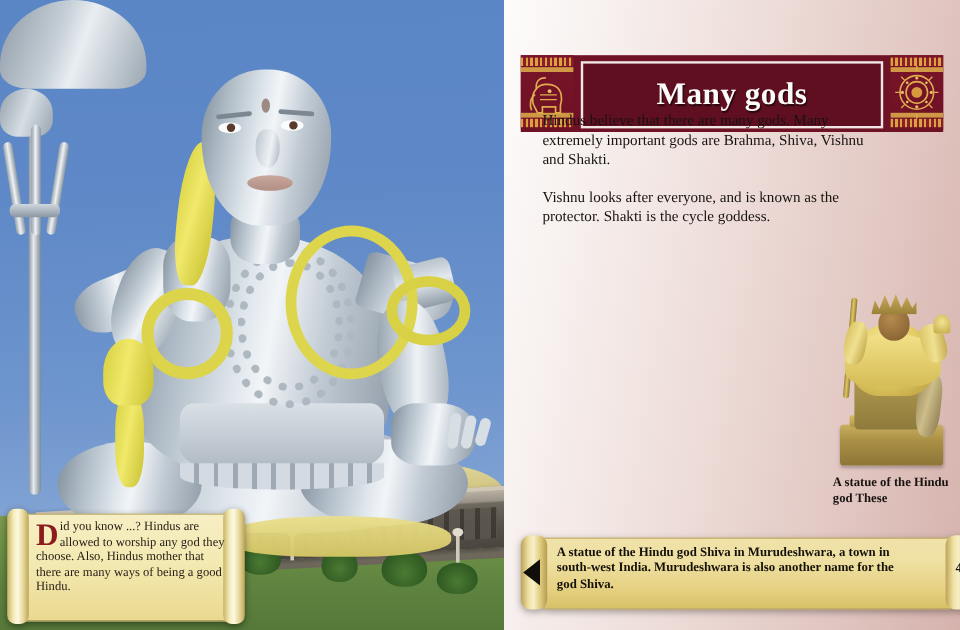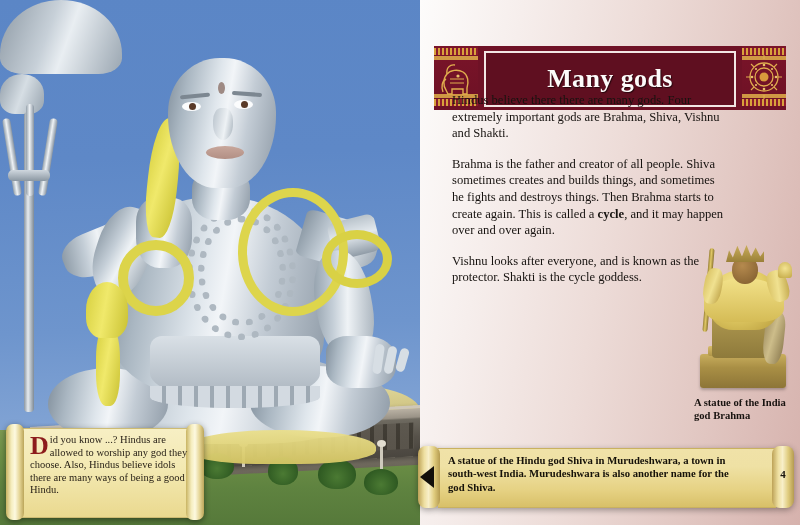--- a/index.html
+++ b/index.html
@@ -273,21 +273,21 @@
   }
   .br-cap{
     position:absolute;left:642px;top:396px;width:150px;
     font-size:10.6px;line-height:13px;font-weight:bold;color:#181310;
     text-align:left;
   }
   .br-cap-inner{position:absolute;left:52px;top:0;width:100px;}
 
   
   .scroll{
-    position:absolute;left:418px;top:446px;width:324px;height:62px;
+    position:absolute;left:434px;top:446px;width:324px;height:62px;
     filter:drop-shadow(0 2px 3px rgba(0,0,0,.35));
   }
   .sc-body{
     position:absolute;left:20px;top:2px;width:338px;height:58px;
     background:linear-gradient(180deg,#f0e2a8 0%,#efe1a4 30%,#e6d284 70%,#d8c068 100%);
     border-top:1px solid #c9b160;border-bottom:1px solid #c9b160;
   }
   .sc-roll{
     position:absolute;top:0;width:22px;height:62px;
     background:linear-gradient(90deg,#bda257 0%,#eedfa0 28%,#f8efc9 48%,#dfcb7d 74%,#b59b50 100%);
@@ -378,21 +378,21 @@
       <div class="lips"></div>
 
       <div class="garland"></div>
     </div>
 
     <div class="dyk">
       <div class="dyk-body"></div>
       <div class="dyk-roll l"></div>
       <div class="dyk-roll r"></div>
       <div class="dyk-text">
-        <span class="dropcap">D</span><span>id you know ...?  Hindus are allowed to worship any god they choose.  Also, Hindus believe idols there are many ways of being a good Hindu.</span>
+        <span class="dropcap">D</span><span>id you know ...?  Hindus are allowed to worship any god they choose.  Also, Hindus mother that there are many ways of being a good Hindu.</span>
       </div>
     </div>
   </div>
 
   <div class="right-page">
 
     <div class="hdr">
       <div class="hdr-motif l">
         <div class="motif-band t"></div>
         <div class="motif-band2 t"></div>
@@ -436,41 +436,40 @@
                 <circle cx="14" cy="39" r="1.1"></circle>
             </g>
           </g>
         </svg>
         <div class="motif-band2 b"></div>
         <div class="motif-band b"></div>
       </div>
     </div>
 
     <div class="copy">
-      <p>Hindus believe there there are many gods.  Four extremely important gods are Brahma, Shiva, Vishnu and Shakti.</p>
-      <p>Brahma is the father and creator of all people.  Shiva sometimes creates and builds things, and sometimes he fights and destroys things.  Then Brahma starts to create again.  This is called a <b>cycle</b>, and it may happen over and over again.</p>
+      <p>Hindus believe that there are many gods.  Many extremely important gods are Brahma, Shiva, Vishnu and Shakti.</p>
       <p class="narrow">Vishnu looks after everyone, and is known as the protector.  Shakti is the cycle goddess.</p>
     </div>
   </div>
 
   <div class="brahma">
     <div class="br-staff"></div>
     <div class="br-base"></div>
     <div class="br-throne"></div>
     <div class="br-leg"></div>
     <div class="br-body"></div>
     <div class="br-shawl"></div>
     <div class="br-arm l"></div>
     <div class="br-arm r"></div>
     <div class="br-ladle"></div>
     <div class="br-head"></div>
     <div class="br-crown"></div>
   </div>
   <div class="br-cap">
-    <div class="br-cap-inner">A statue of the India god Brahma</div>
+    <div class="br-cap-inner">A statue of the Hindu god These</div>
   </div>
 
   <div class="scroll">
     <div class="sc-body"></div>
     <div class="sc-roll l">
       <div class="sc-arrow"></div>
     </div>
     <div class="sc-roll r"></div>
     <div class="sc-text">A statue of the Hindu god Shiva in Murudeshwara, a town in south-west India.  Murudeshwara is also another name for the god Shiva.</div>
     <div class="sc-page">4</div>

